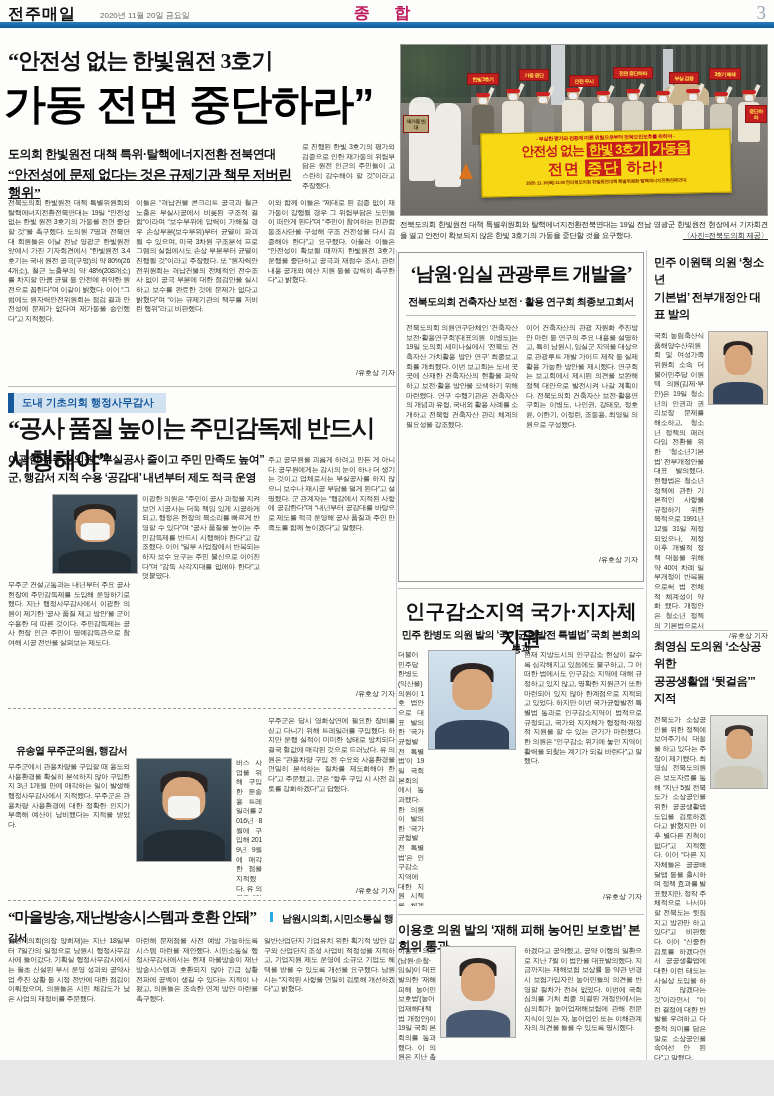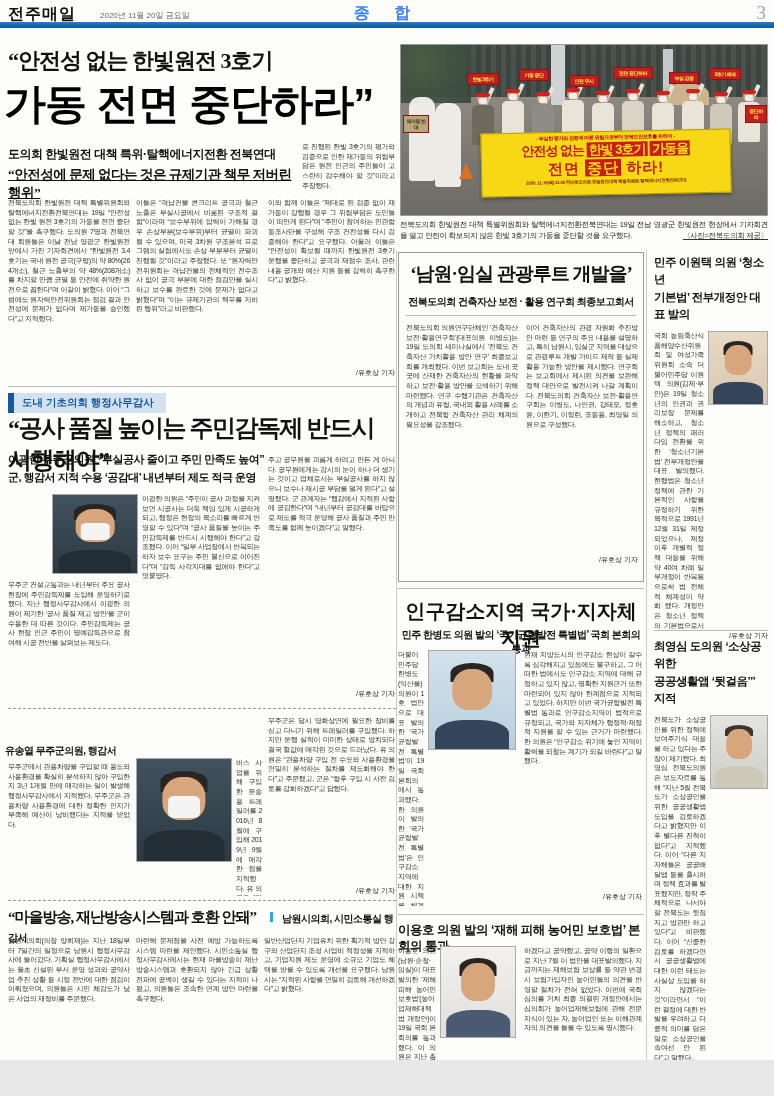--- a/index.html
+++ b/index.html
@@ -4,21 +4,21 @@
 <style>
   * { margin:0; padding:0; box-sizing:border-box; }
   body { background:#e8e8e8; font-family:"Liberation Sans", sans-serif; }
   .paper { position:relative; width:774px; height:1060px; background:#fdfdfb; margin:0 auto; overflow:hidden; }
   .abs { position:absolute; }
   .serif { font-family:"Liberation Serif", serif; }
 
   
   .brand { font-size:16px; font-weight:900; color:#111; letter-spacing:1px; }
   .hdate { font-size:8px; color:#666; }
-  .hsection { font-size:16px; font-weight:900; color:#3b82f6; letter-spacing:10px; }
+  .hsection { font-size:16px; font-weight:900; color:#be185d; letter-spacing:10px; }
   .hpage { font-size:19px; color:#9aa7b6; font-family:"Liberation Serif", serif; }
   .bluebar { background:linear-gradient(#2a7cc0,#0f5a9a); }
 
   
   .bt { font-size:7px; line-height:1.38; text-align:justify; color:#2b2b2b;
         letter-spacing:-0.3px; overflow:hidden; word-break:break-all; }
   .byline { font-size:7px; color:#222; text-align:right; }
   .subbold { font-size:11px; font-weight:bold; color:#111; letter-spacing:-0.5px; }
   .vline { width:1px; background:#ccc; }
   .hline { height:1px; background:#bbb; }
@@ -262,21 +262,21 @@
       <div class="p-mask"></div>
       <div class="p-body"></div>
   </div>
   <div class="abs bt" style="left:8px;   top:580px; width:122px; height:120px;">무주군 건설교통과는 내년부터 주요 공사 현장에 주민감독제를 도입해 운영하기로 했다. 지난 행정사무감사에서 이광한 의원이 제기한 ‘공사 품질 제고 방안’을 군이 수용한 데 따른 것이다. 주민감독제는 공사 현장 인근 주민이 명예감독관으로 참여해 시공 전반을 살펴보는 제도다.</div>
   <div class="abs bt" style="left:142px; top:494px; width:118px; height:206px;">이광한 의원은 “주민이 공사 과정을 지켜보면 시공사는 더욱 책임 있게 시공하게 되고, 행정은 현장의 목소리를 빠르게 반영할 수 있다”며 “공사 품질을 높이는 주민감독제를 반드시 시행해야 한다”고 강조했다. 이어 “일부 사업장에서 반복되는 하자 보수 요구는 주민 불신으로 이어진다”며 “감독 사각지대를 없애야 한다”고 덧붙였다.</div>
   <div class="abs bt" style="left:268px; top:455px; width:127px; height:232px;">주고 공무원을 괴롭게 하려고 만든 게 아니다. 공무원에게는 감시의 눈이 하나 더 생기는 것이고 업체로서는 부실공사를 하지 않으니 보수나 재시공 부담을 덜게 된다”고 설명했다. 군 관계자는 “행감에서 지적된 사항에 공감한다”며 “내년부터 공감대를 바탕으로 제도를 적극 운영해 공사 품질과 주민 만족도를 함께 높이겠다”고 말했다.</div>
   <div class="abs byline" style="left:268px; top:689px; width:127px;">/유호상 기자</div>
 
   <div class="abs dashline" style="left:8px; top:708px; width:388px;"></div>
   <div class="abs bt" style="left:268px; top:716px; width:127px; height:168px;">무주군은 당시 영화상연에 필요한 장비를 싣고 다니기 위해 트레일러를 구입했다. 하지만 운행 실적이 미미한 상태로 방치되다 결국 헐값에 매각된 것으로 드러났다. 유 의원은 “관용차량 구입 전 수요와 사용환경을 면밀히 분석하는 절차를 제도화해야 한다”고 주문했고, 군은 “향후 구입 시 사전 검토를 강화하겠다”고 답했다.</div>
-  <div class="abs subbold" style="left:5px; top:744px; width:252px; font-size:10px;">유송열 무주군의원, 행감서</div>
+  <div class="abs subbold" style="left:16px; top:744px; width:252px; font-size:10px;">유송열 무주군의원, 행감서</div>
   <div class="abs bt" style="left:8px; top:762px; width:122px; height:134px;">무주군에서 관용차량을 구입할 때 용도와 사용환경을 확실히 분석하지 않아 구입한 지 3년 1개월 만에 매각하는 일이 발생해 행정사무감사에서 지적됐다. 무주군은 관용차량 사용환경에 대한 정확한 인지가 부족해 예산이 낭비됐다는 지적을 받았다.</div>
   <div class="abs" style="left:136px; top:758px; width:126px; height:138px; overflow:hidden;">
     <div class="portrait m-dark" style="float:left; width:96px; height:104px; margin:0 4px 3px 0;">
       <div class="p-hair"></div>
         <div class="p-head"></div>
         <div class="p-mask"></div>
         <div class="p-body"></div>
     </div>
     <div class="bt">버스 사업을 위해 구입한 둔송용 트레일러를 2016년 8월에 구입해 2019년 9월에 매각한 점을 지적했다. 유 의원은 “차량을 3년여 만에 매각한 것은 구입 단계의 분석 부족 탓”이라고 짚었다.</div>
   </div>

